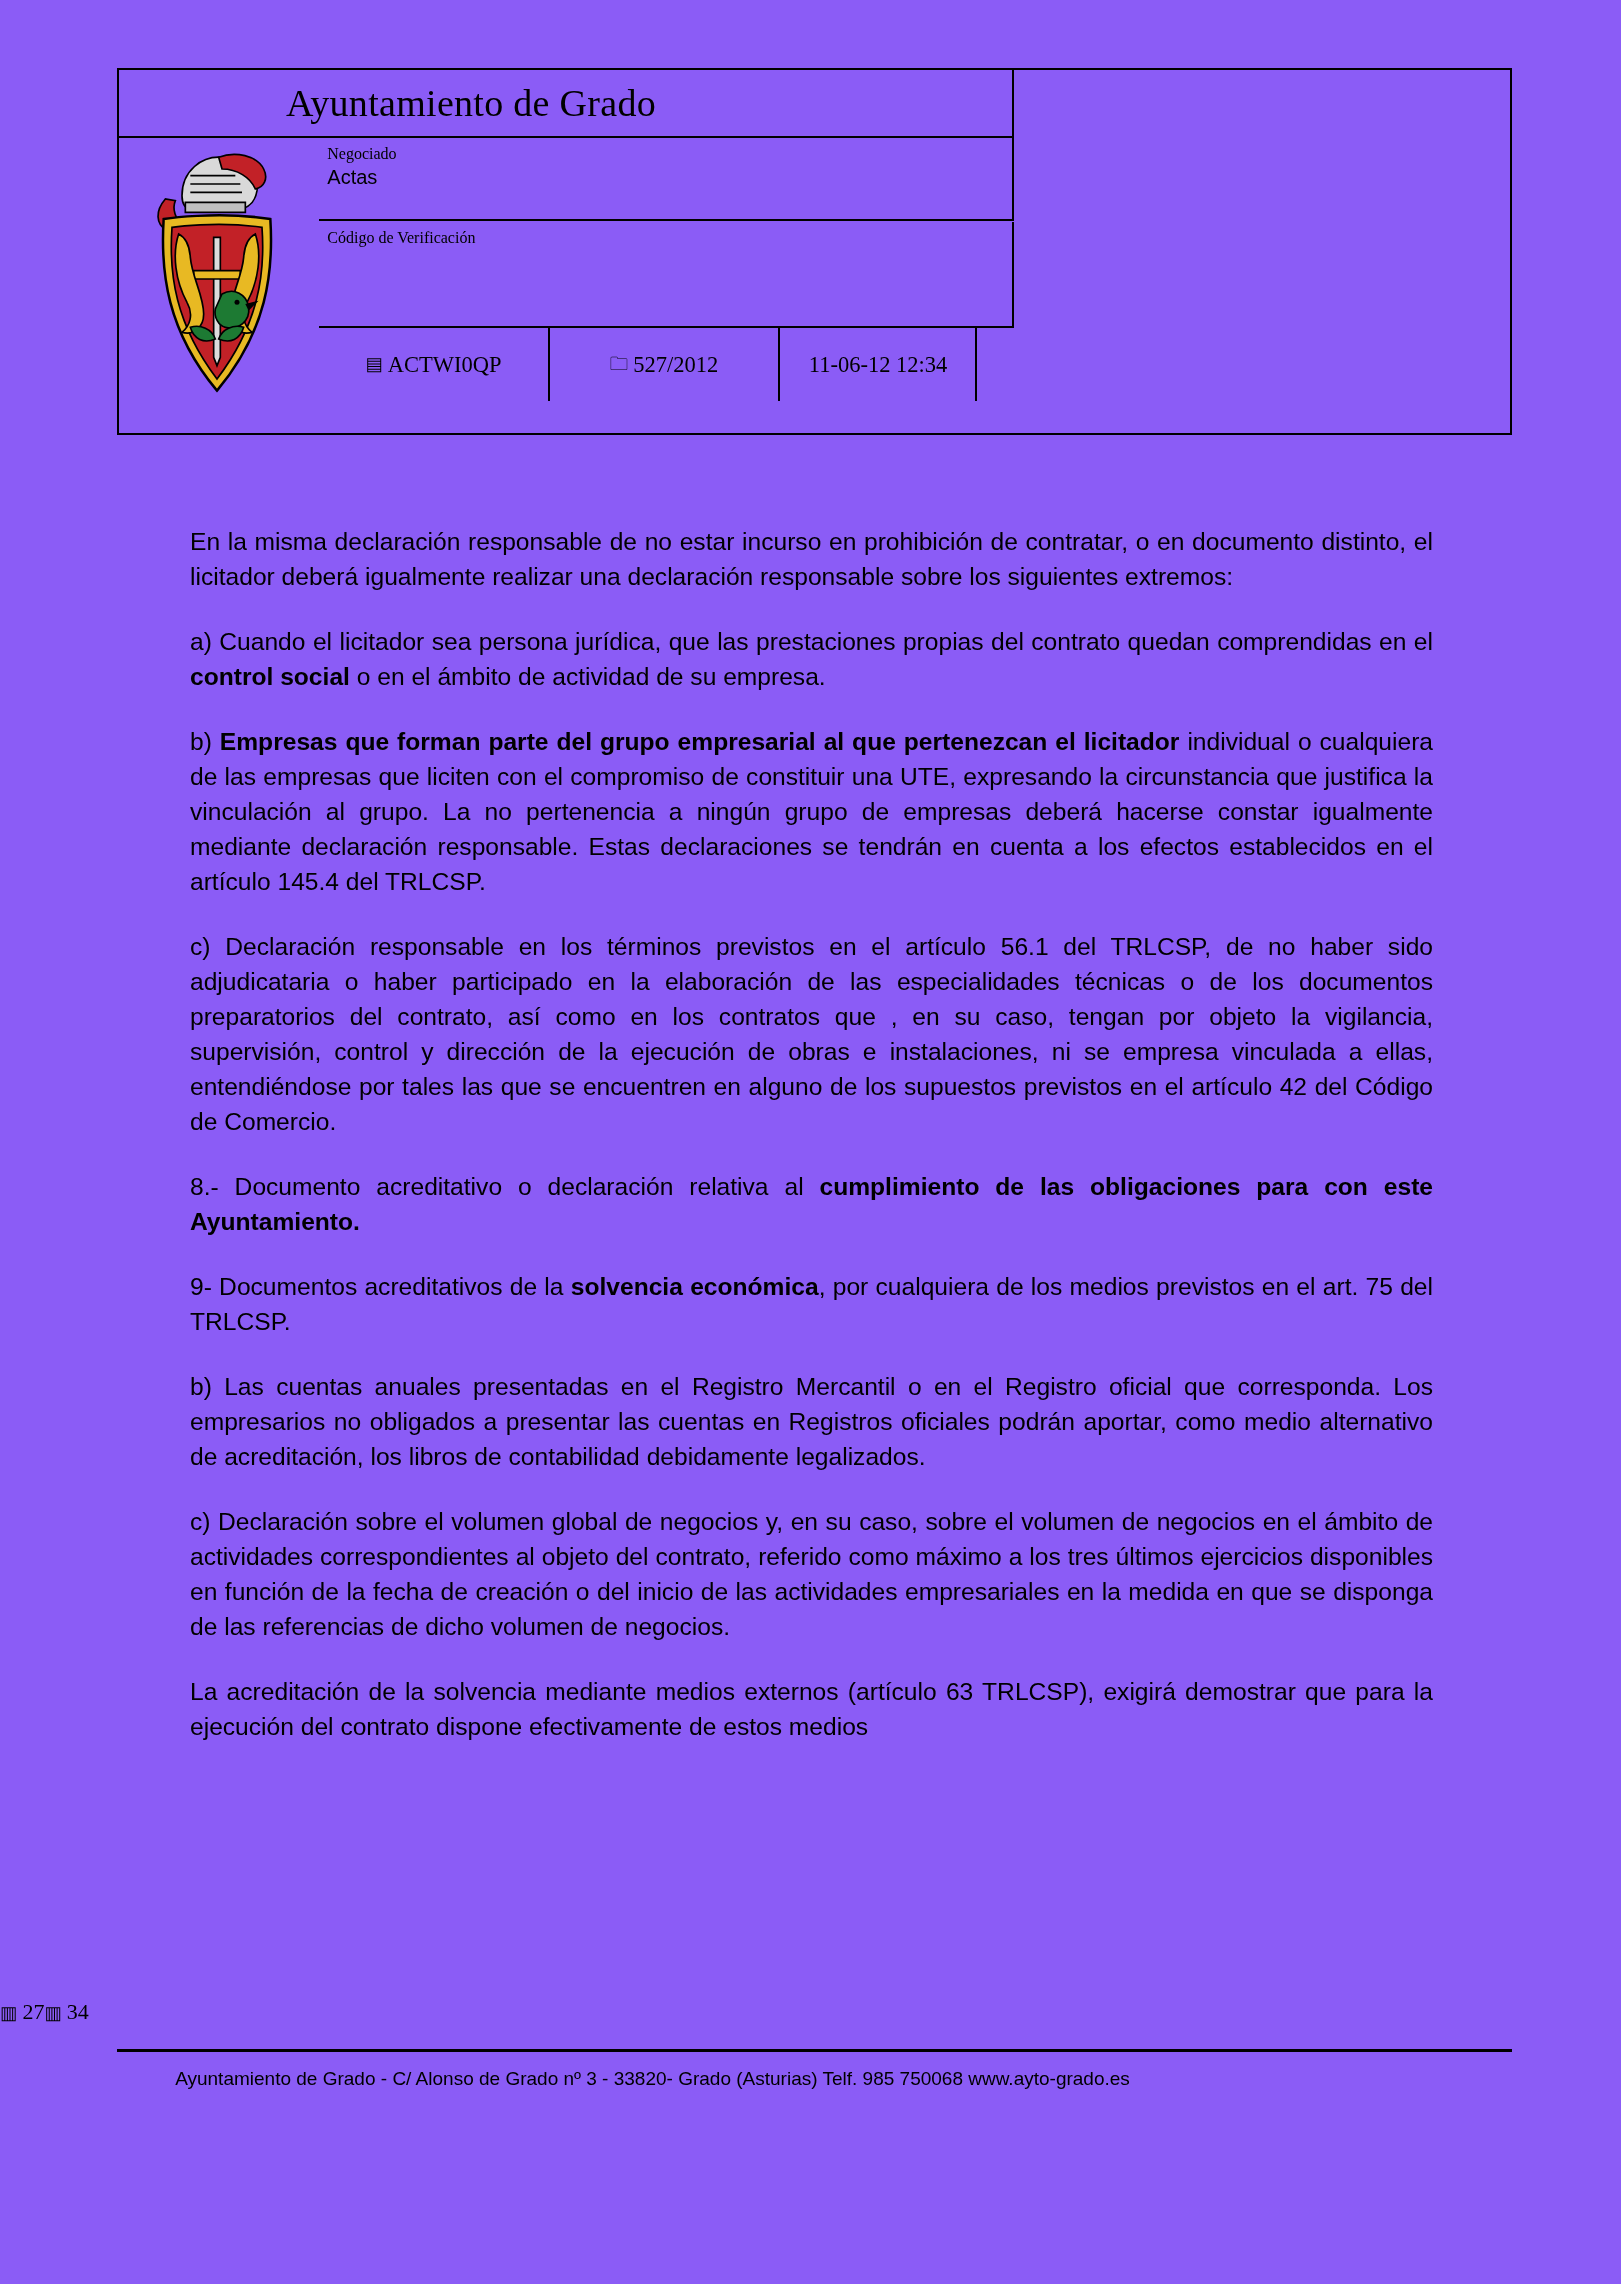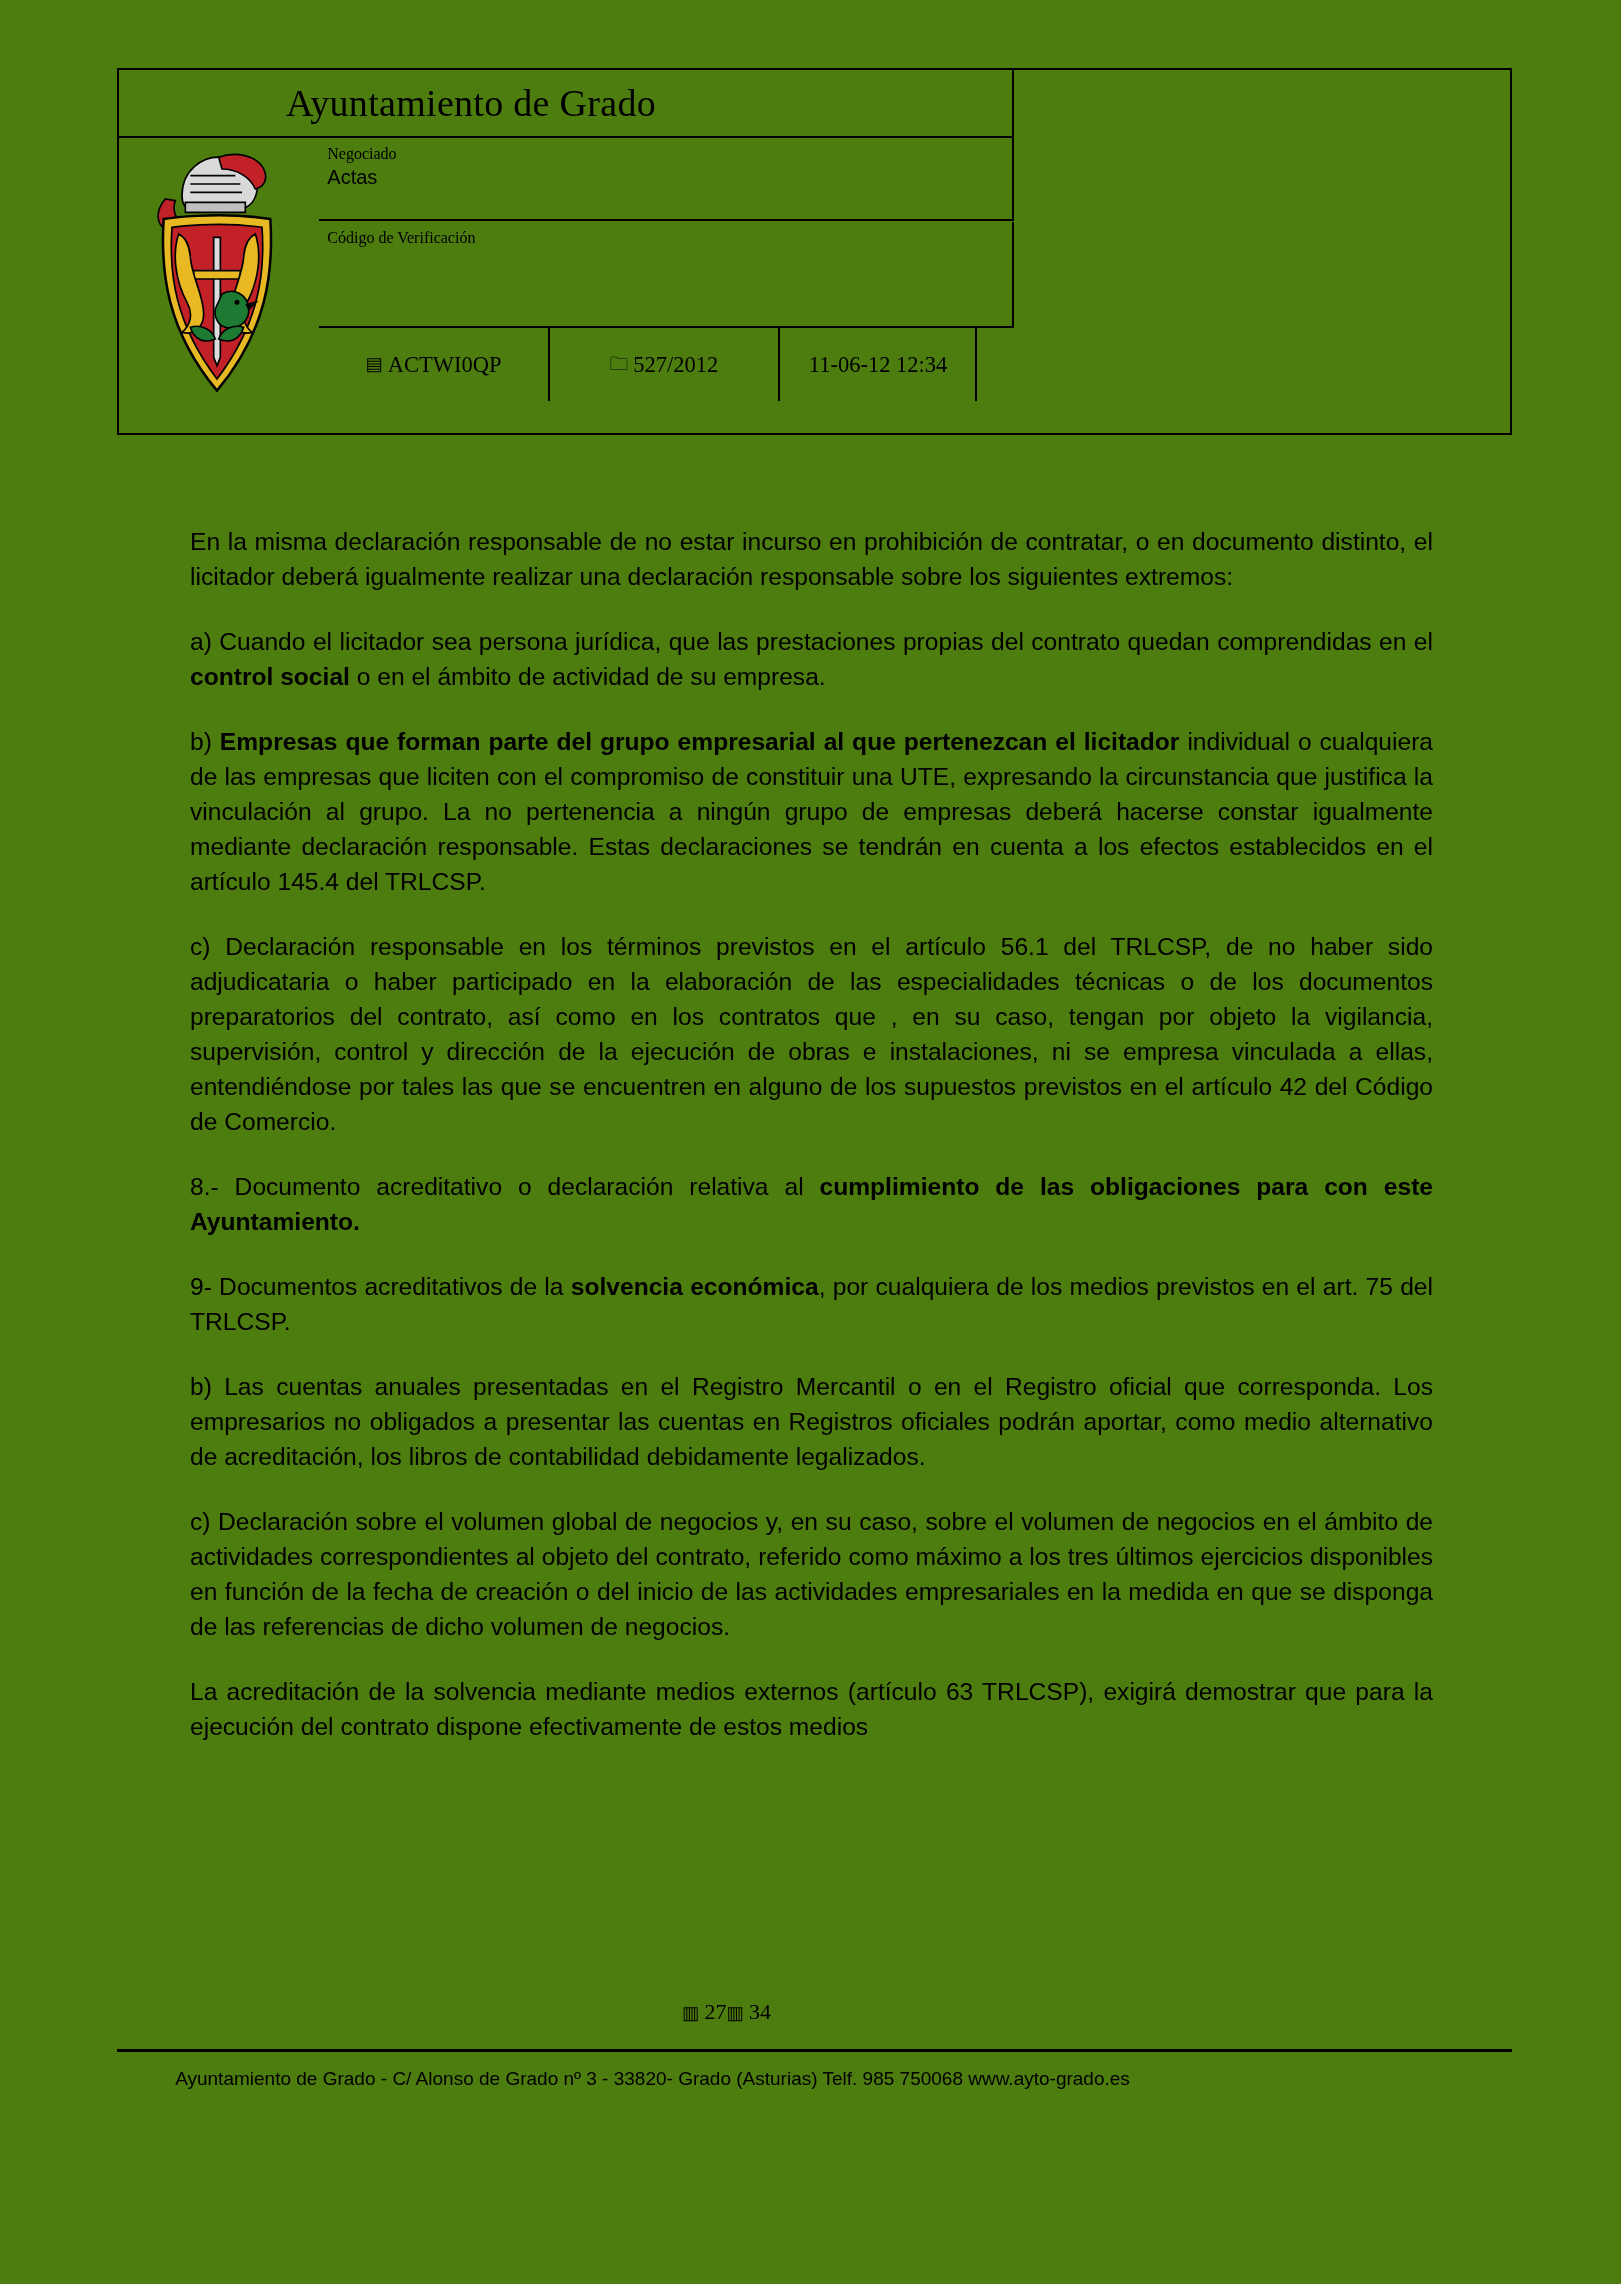--- a/index.html
+++ b/index.html
@@ -13,21 +13,21 @@
     font-family: "Liberation Sans", sans-serif;
     color: #000000;
     position: relative;
     overflow: hidden;
   }
   .page {
     position: absolute;
     left: 0; top: 0;
     width: 1621px;
     height: 2284px;
-    background: #4d7c0f;
+    background: #8b5cf6;
   }
 
   
   .header {
     position: absolute;
     left: 117px;
     top: 68px;
     width: 1395px;
     height: 367px;
     border: 2.5px solid #000;
@@ -129,21 +129,20 @@
   }
   p.para:last-child { margin-bottom: 0; }
   .b { font-weight: bold; }
 
   
   .page-num {
     position: absolute;
     left: 0;
     top: 1999px;
     width: 1453px;
-    text-align: center;
     font-family: "Liberation Serif", serif;
     font-size: 22px;
   }
   .footer-rule {
     position: absolute;
     left: 117px;
     top: 2049px;
     width: 1395px;
     height: 2.5px;
     background: #000;

